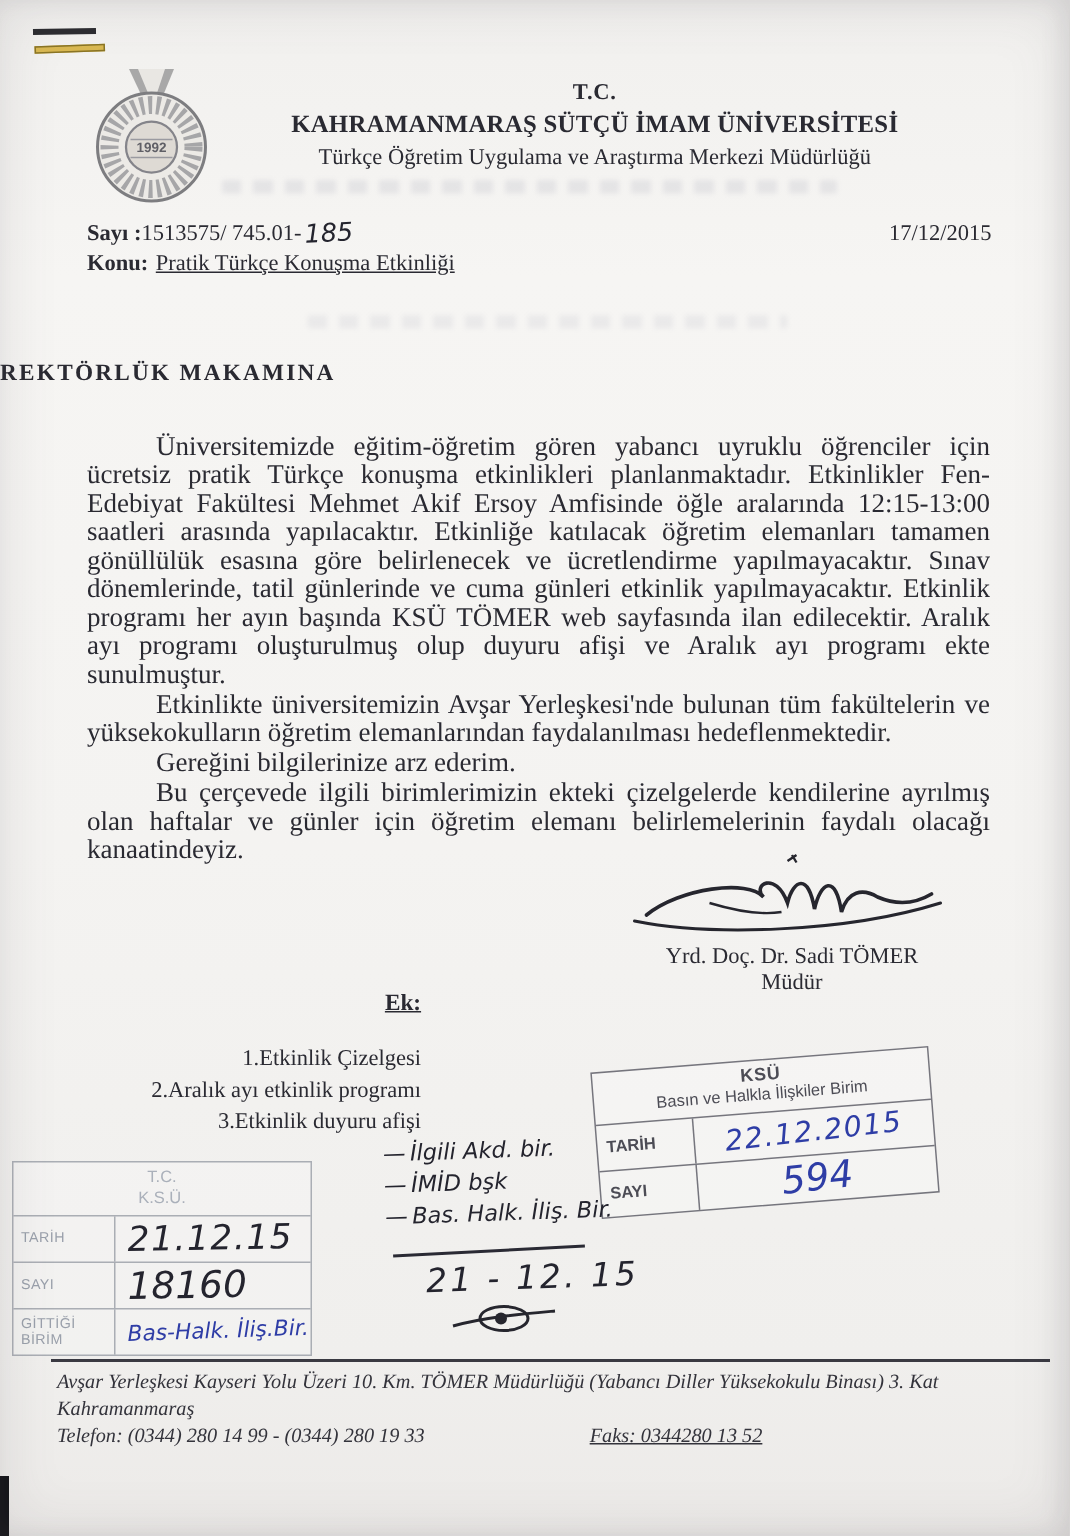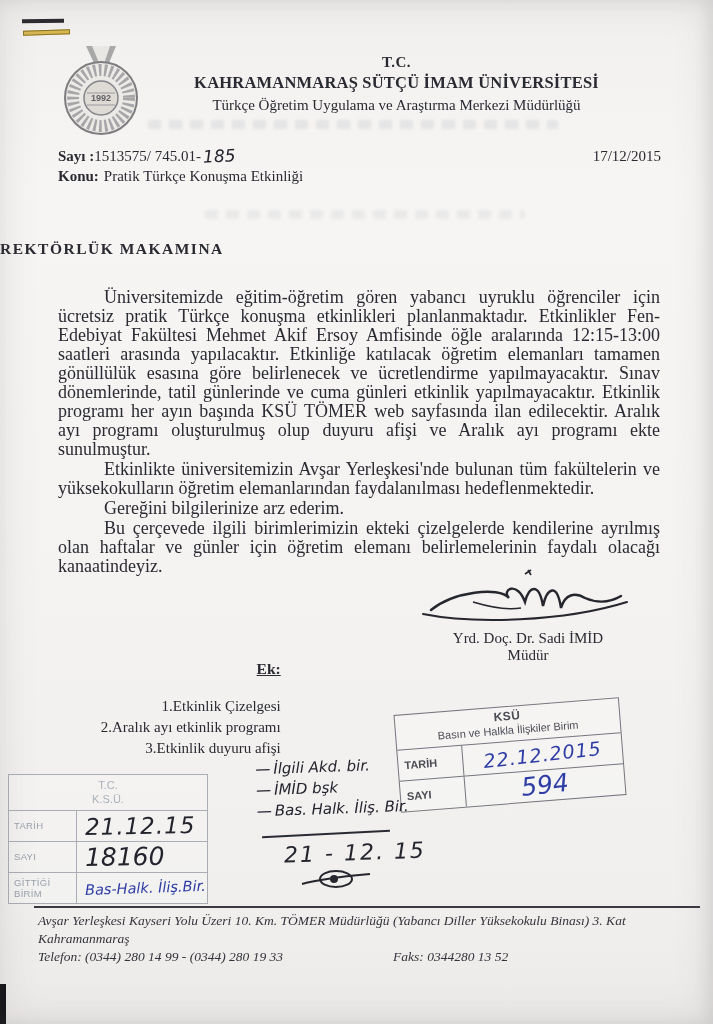--- a/index.html
+++ b/index.html
@@ -86,21 +86,21 @@
   .stamp-l .lbl{width:62px;font-size:9.5px;padding-left:5px;border-right:1px solid rgba(130,136,148,.65);align-self:stretch;display:flex;align-items:center;letter-spacing:.3px;}
   .stamp-l .val{flex:1;text-align:left;padding-left:8px;}
   .val-date-l{font-size:23px;letter-spacing:1px;transform:rotate(-1deg);}
   .val-sayi-l{font-size:25px;transform:rotate(-1deg);}
   .val-birim-l{font-size:14.5px;transform:rotate(-2deg);}
 
   
   .footer-line{left:34px;top:906px;width:666px;height:1.5px;background:#3a3a42;}
   .footer{left:38px;right:30px;top:912px;font-style:italic;font-size:13.5px;line-height:18px;color:#33333b;}
   .footer .phones{display:flex;}
-  .footer .fax{margin-left:110px;}
+  .footer .fax{margin-left:110px;text-decoration:underline;}
 
   .corner-strip{left:0;top:984px;width:6px;height:40px;background:#141418;}
 </style>
 </head>
 <body>
 
 <div class="page">
 
   <div class="abs mark-black"></div>
   <div class="abs mark-yellow"></div>
@@ -126,21 +126,21 @@
 
   <div class="abs meta">
     <div class="meta-row">
       <span class="meta-label">Sayı :</span>
       <span>1513575/ 745.01-</span>
       <span class="hand ink-dark sayi-hand">185</span>
       <span class="meta-date">17/12/2015</span>
     </div>
     <div class="meta-row">
       <span class="meta-label">Konu:</span>
-      <span style="margin-left:5px;">Pratik Türkçe Konuşma Etkinliği</span>
+      <span style="margin-left:5px;text-decoration:underline;">Pratik Türkçe Konuşma Etkinliği</span>
     </div>
   </div>
 
   <div class="abs ghost ghost2"></div>
 
   <div class="abs doc-title">REKTÖRLÜK MAKAMINA</div>
 
   <div class="abs body-text">
     <p>Üniversitemizde eğitim-öğretim gören yabancı uyruklu öğrenciler için ücretsiz pratik Türkçe konuşma etkinlikleri planlanmaktadır. Etkinlikler Fen-Edebiyat Fakültesi Mehmet Akif Ersoy Amfisinde öğle aralarında 12:15-13:00 saatleri arasında yapılacaktır. Etkinliğe katılacak öğretim elemanları tamamen gönüllülük esasına göre belirlenecek ve ücretlendirme yapılmayacaktır. Sınav dönemlerinde, tatil günlerinde ve cuma günleri etkinlik yapılmayacaktır. Etkinlik programı her ayın başında KSÜ TÖMER web sayfasında ilan edilecektir. Aralık ayı programı oluşturulmuş olup duyuru afişi ve Aralık ayı programı ekte sunulmuştur.</p>
     <p>Etkinlikte üniversitemizin Avşar Yerleşkesi'nde bulunan tüm fakültelerin ve yüksekokulların öğretim elemanlarından faydalanılması hedeflenmektedir.</p>
@@ -148,21 +148,21 @@
     <p>Bu çerçevede ilgili birimlerimizin ekteki çizelgelerde kendilerine ayrılmış olan haftalar ve günler için öğretim elemanı belirlemelerinin faydalı olacağı kanaatindeyiz.</p>
   </div>
 
   <div class="abs sig-block">
     <svg class="sig-svg" width="230" height="68" viewBox="0 0 230 68">
       <path d="M112 6 l6 -4 M115 2 l3 5" stroke="#26262e" stroke-width="1.6" fill="none"></path>
       <path d="M18 42 C40 24, 86 18, 96 30 C88 22, 104 12, 112 34 C116 18, 126 14, 130 38 C134 20, 144 14, 148 40 C152 26, 162 24, 172 30 C186 36, 198 34, 208 28" stroke="#26262e" stroke-width="2.4" fill="none" stroke-linecap="round"></path>
       <path d="M10 46 C60 56, 150 54, 214 34" stroke="#26262e" stroke-width="2" fill="none" stroke-linecap="round"></path>
       <path d="M60 34 C80 40, 96 42, 108 40" stroke="#26262e" stroke-width="1.6" fill="none"></path>
     </svg>
-    <div class="sig-name">Yrd. Doç. Dr. Sadi İMİD</div>
+    <div class="sig-name">Yrd. Doç. Dr. Sadi TÖMER</div>
     <div class="sig-title">Müdür</div>
   </div>
 
   <div class="abs ek">
     <div class="ek-label">Ek:</div>
     <div class="ek-list">
       <div class="ek-item">
         <span class="no">1.</span><span>Etkinlik Çizelgesi</span>
       </div>
       <div class="ek-item">

